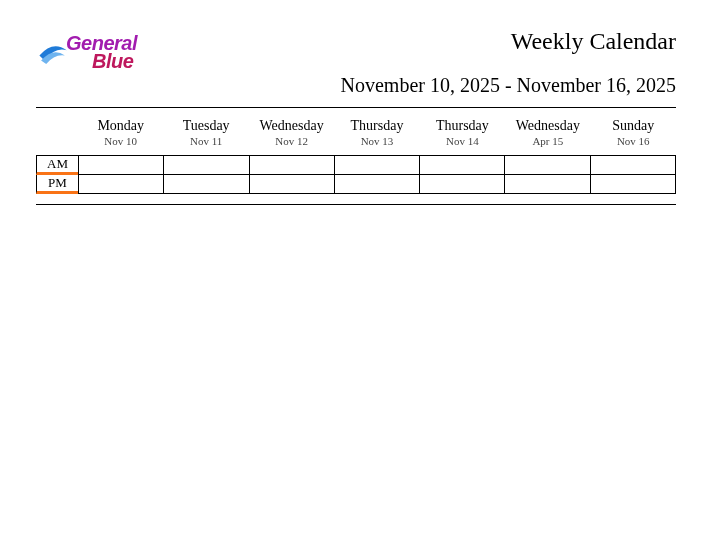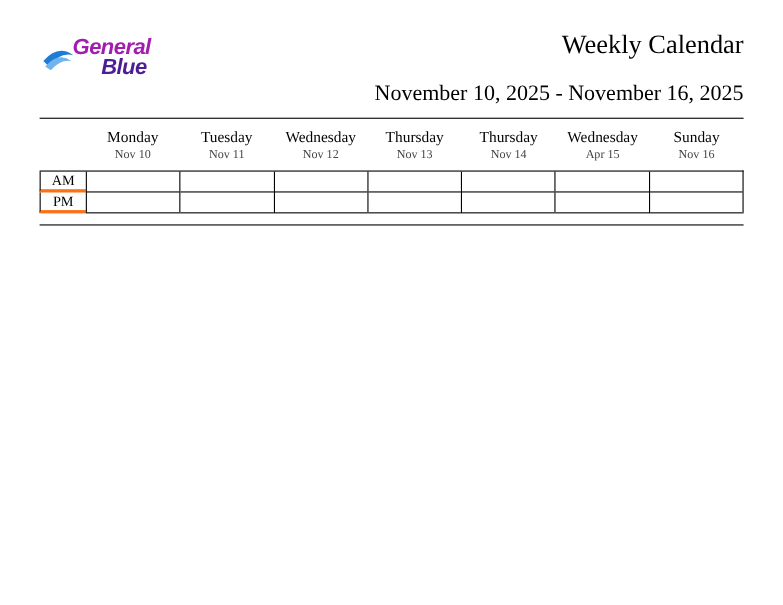--- a/index.html
+++ b/index.html
@@ -2,21 +2,21 @@
 <html><head>
 <meta charset="utf-8">
 <style>
   * { box-sizing: border-box; margin: 0; padding: 0; }
   html, body { width: 712px; height: 550px; background: #fff; font-family: "Times New Roman", Times, serif; color: #000; }
   .page { padding: 28px 36px 24px 36px; }
   .header { display: flex; justify-content: space-between; align-items: flex-start; }
   .logo { display: flex; align-items: center; gap: 2px; padding-top: 6px; }
   .logo-text { display: flex; flex-direction: column; line-height: 0.9; font-family: "Segoe UI", Arial, sans-serif; font-weight: 700; font-style: italic; font-size: 20px; letter-spacing: -0.5px; }
   .logo-line1 { color: #a21caf; }
-  .logo-line2 { color: #4c1d95; padding-left: 26px; font-style: italic; }
+  .logo-line2 { color: #be185d; padding-left: 26px; font-style: italic; }
   .logo-swoosh { width: 34px; height: 34px; position: relative; margin-right: -6px; }
   .title-block { text-align: right; }
   .title { font-size: 24px; }
   .subtitle { font-size: 20px; margin-top: 19px; }
   .rule { border: none; border-top: 1px solid #000; margin-top: 10px; }
   .day-headers { display: flex; margin-top: 4px; }
   .label-col { width: 42px; flex: 0 0 42px; }
   .day-col { flex: 1; text-align: center; padding: 6px 0 8px 0; }
   .day-name { font-size: 14px; }
   .day-date { font-size: 11px; color: #444; margin-top: 1px; }

